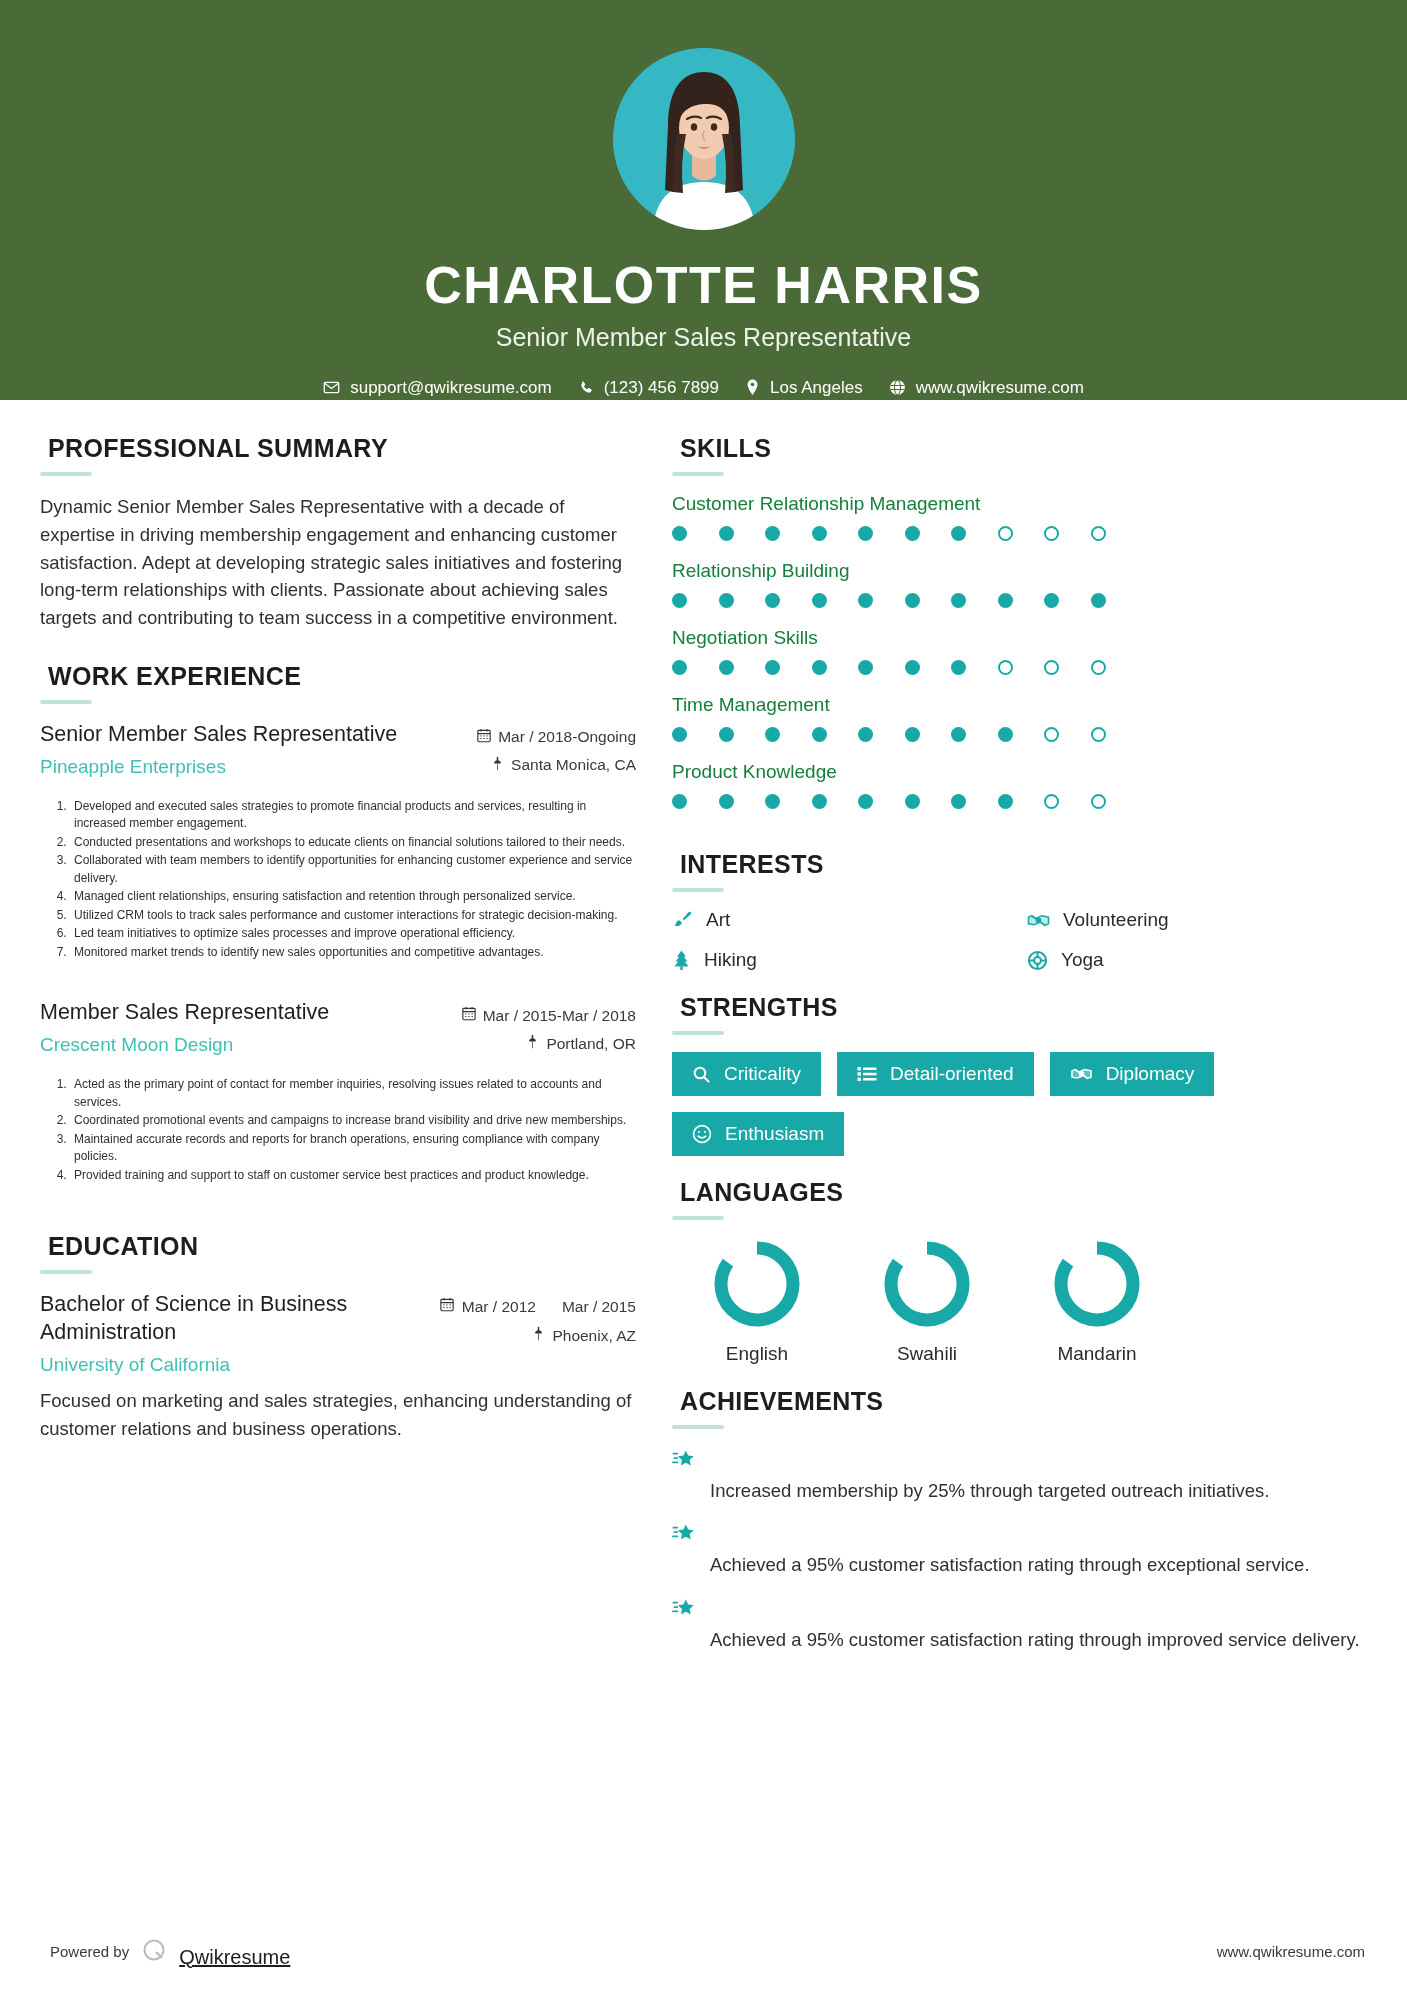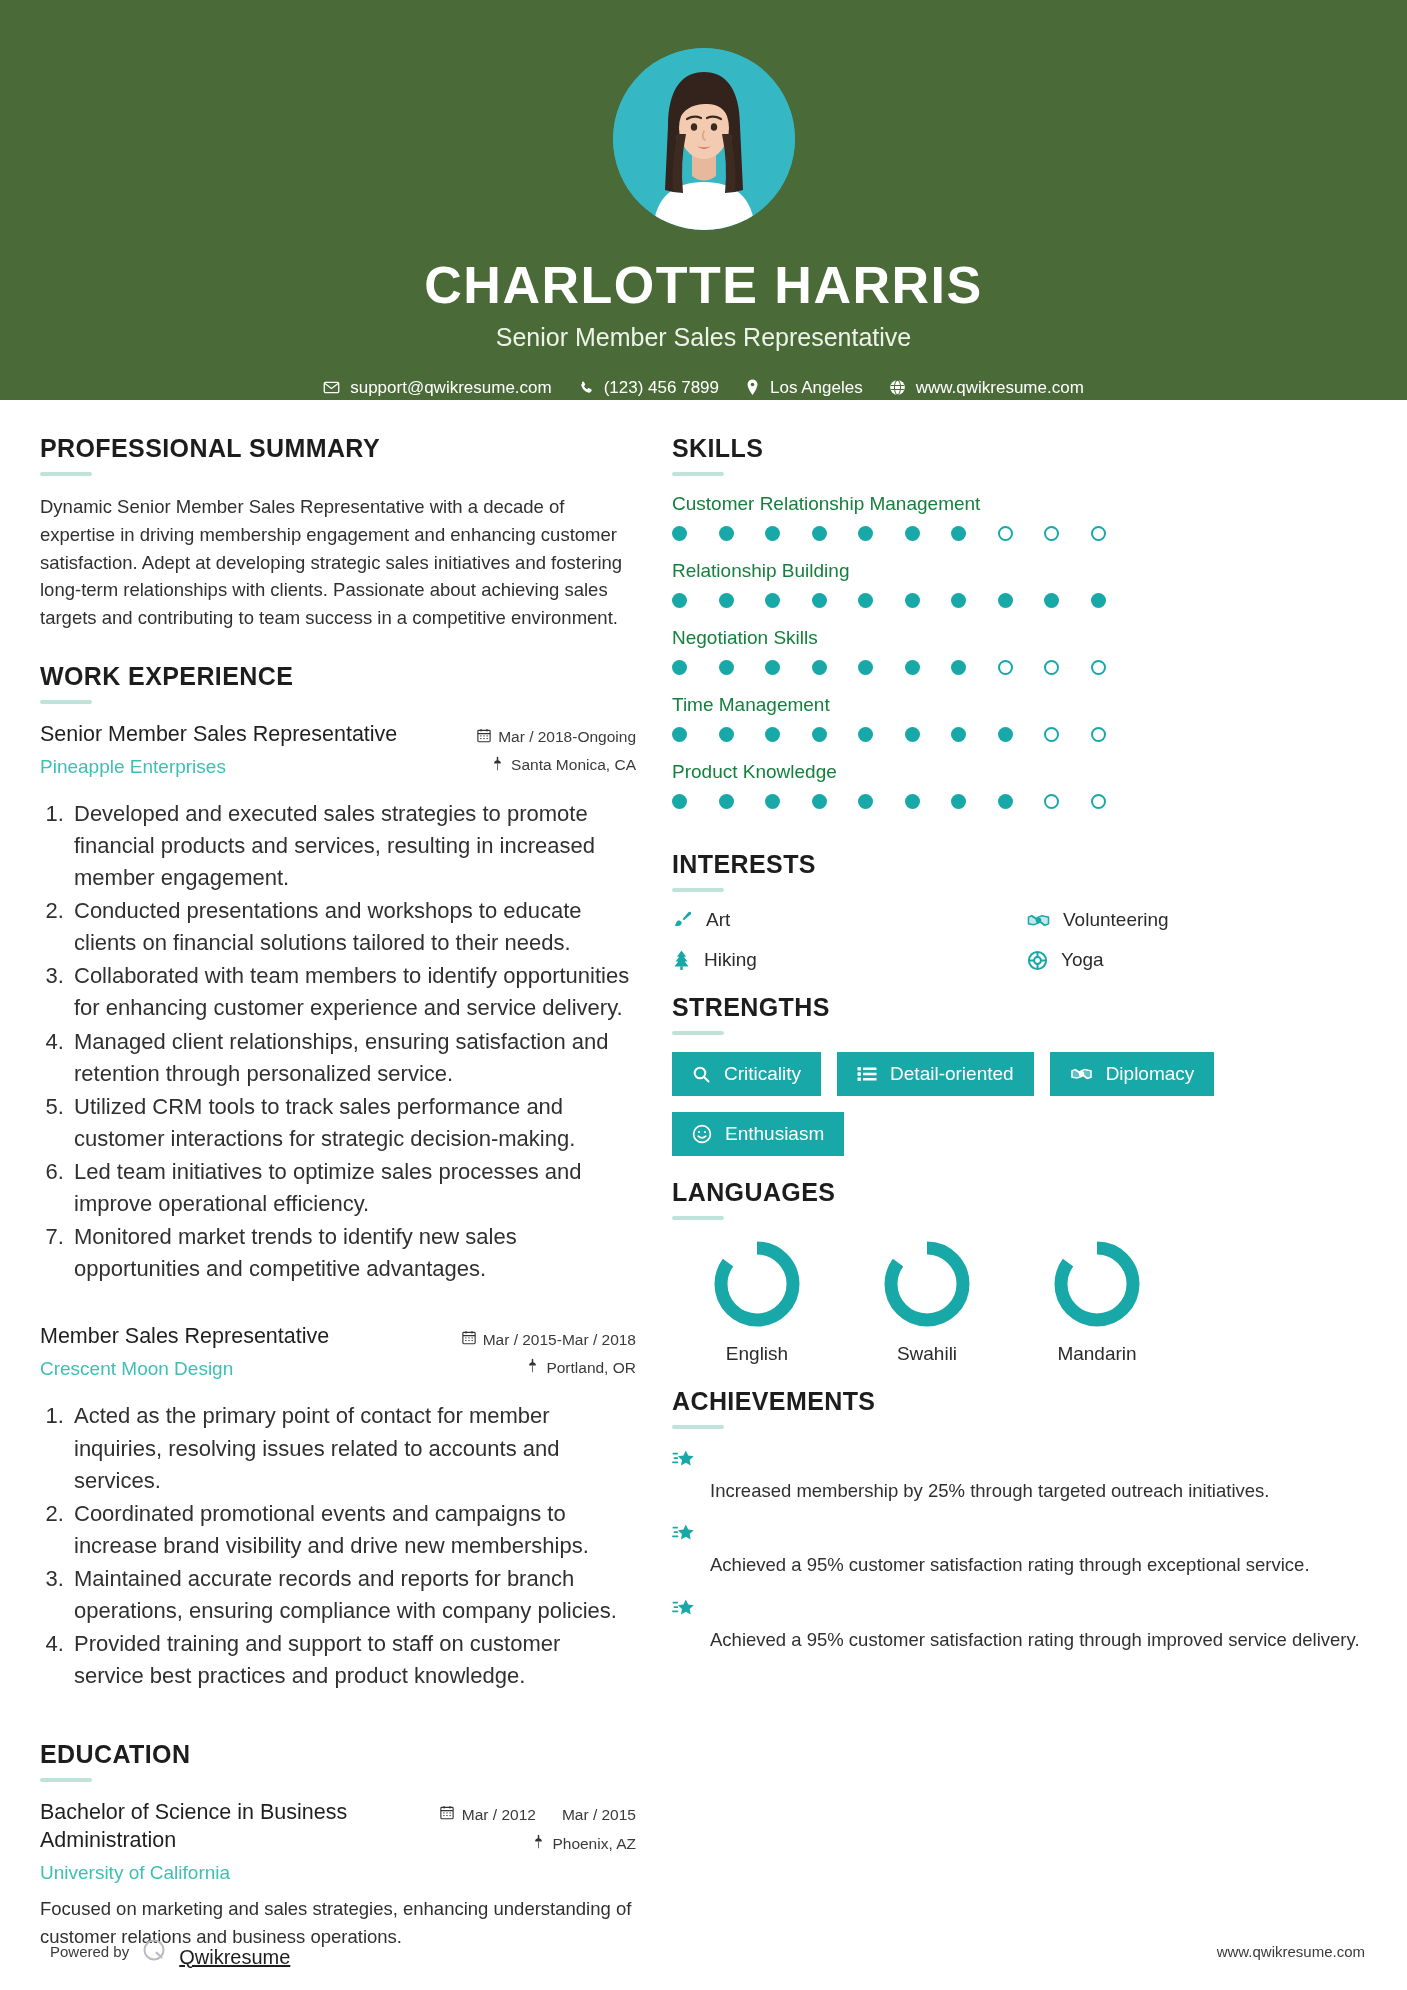--- a/index.html
+++ b/index.html
@@ -79,20 +79,21 @@
   }
   .col-left  { width: 596px; flex: none; }
   .col-right { width: 700px; flex: none; }
 
   
   .sec-title {
     font-size: 25px;
     font-weight: bold;
     color: #1d1d1d;
     letter-spacing: 0.4px;
+    margin-left: 8px;
   }
   .sec-rule {
     width: 52px;
     height: 4px;
     background: #bfe3d8;
     margin-top: 9px;
     margin-bottom: 17px;
     border-radius: 2px;
   }
 
@@ -131,21 +132,21 @@
     display: flex;
     align-items: center;
     justify-content: flex-end;
     gap: 7px;
     margin-bottom: 9px;
   }
 
   ol.bullets {
     margin: 14px 0 0 0;
     padding-left: 30px;
-    font-size: 22px;
+    font-size: 12px;
     line-height: 1.46;
     color: #303030;
   }
   ol.bullets li { margin-bottom: 1px; padding-left: 4px; }
 
   .sec-gap { height: 30px; }
   .sec-gap-sm { height: 22px; }
   .sec-gap-lg { height: 40px; }
 
   

